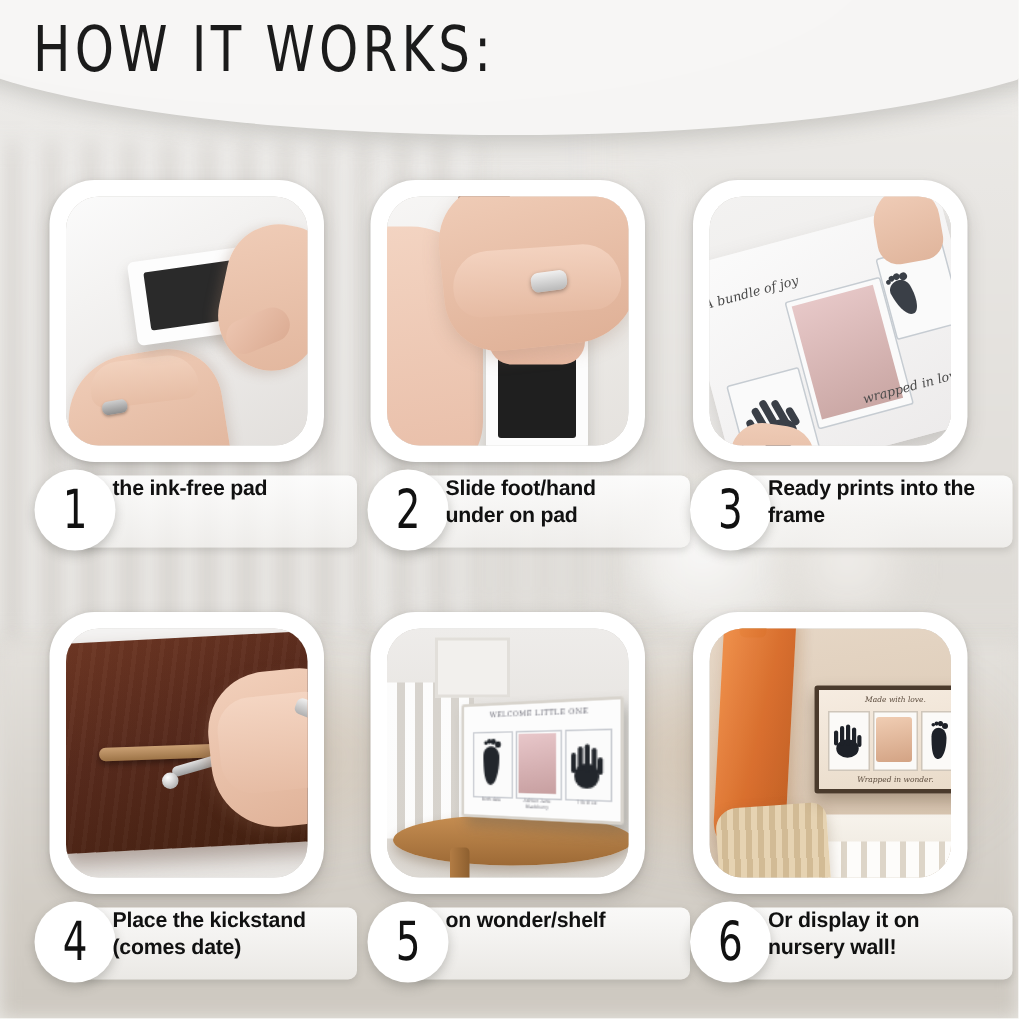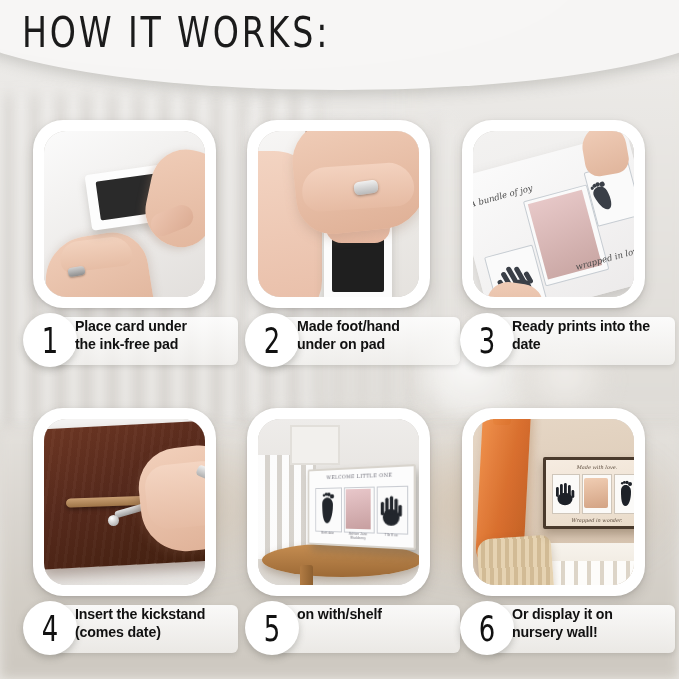--- a/index.html
+++ b/index.html
@@ -279,21 +279,20 @@
           </div>
         </div>
       </div>
     </div>
     <div class="label-row" style="left:23px;top:313px;width:220px;">
       <div class="labelbox"></div>
       <div class="numcircle">
         <span>1</span>
       </div>
       <div class="labeltext">
-        <div>Place card under</div>
         <div>the ink-free pad</div>
       </div>
     </div>
 
     <div class="cell" style="left:247px;top:120px;">
       <div class="card">
         <div class="inner">
           <div class="photo">
             <div class="p2-bg"></div>
             <div class="p2-leg"></div>
@@ -309,21 +308,21 @@
           </div>
         </div>
       </div>
     </div>
     <div class="label-row" style="left:245px;top:313px;width:220px;">
       <div class="labelbox"></div>
       <div class="numcircle">
         <span>2</span>
       </div>
       <div class="labeltext">
-        <div>Made foot/hand</div>
+        <div>Slide foot/hand</div>
         <div>under on pad</div>
       </div>
     </div>
 
     <div class="cell" style="left:462px;top:120px;">
       <div class="card">
         <div class="inner">
           <div class="photo">
             <div class="p3-bg"></div>
             <div class="p3-wood"></div>
@@ -360,21 +359,21 @@
         </div>
       </div>
     </div>
     <div class="label-row" style="left:460px;top:313px;width:220px;">
       <div class="labelbox"></div>
       <div class="numcircle">
         <span>3</span>
       </div>
       <div class="labeltext">
         <div>Ready prints into the</div>
-        <div>date</div>
+        <div>frame</div>
       </div>
     </div>
 
     <div class="cell" style="left:33px;top:408px;">
       <div class="card">
         <div class="inner">
           <div class="photo">
             <div class="p4-bg"></div>
             <div class="p4-panel">
                 <div class="p4-grain"></div>
@@ -388,21 +387,21 @@
           </div>
         </div>
       </div>
     </div>
     <div class="label-row" style="left:23px;top:601px;width:220px;">
       <div class="labelbox"></div>
       <div class="numcircle">
         <span>4</span>
       </div>
       <div class="labeltext">
-        <div>Insert the kickstand</div>
+        <div>Place the kickstand</div>
         <div>(comes date)</div>
       </div>
     </div>
 
     <div class="cell" style="left:247px;top:408px;">
       <div class="card">
         <div class="inner">
           <div class="photo">
             <div class="p5-bg"></div>
             <div class="p5-slats"></div>
@@ -443,21 +442,21 @@
           </div>
         </div>
       </div>
     </div>
     <div class="label-row" style="left:245px;top:601px;width:220px;">
       <div class="labelbox"></div>
       <div class="numcircle">
         <span>5</span>
       </div>
       <div class="labeltext">
-        <div>on with/shelf</div>
+        <div>on wonder/shelf</div>
       </div>
     </div>
 
     <div class="cell" style="left:462px;top:408px;">
       <div class="card">
         <div class="inner">
           <div class="photo">
             <div class="p6-bg"></div>
             <div class="p6-rod"></div>
             <div class="p6-curtain"></div>

